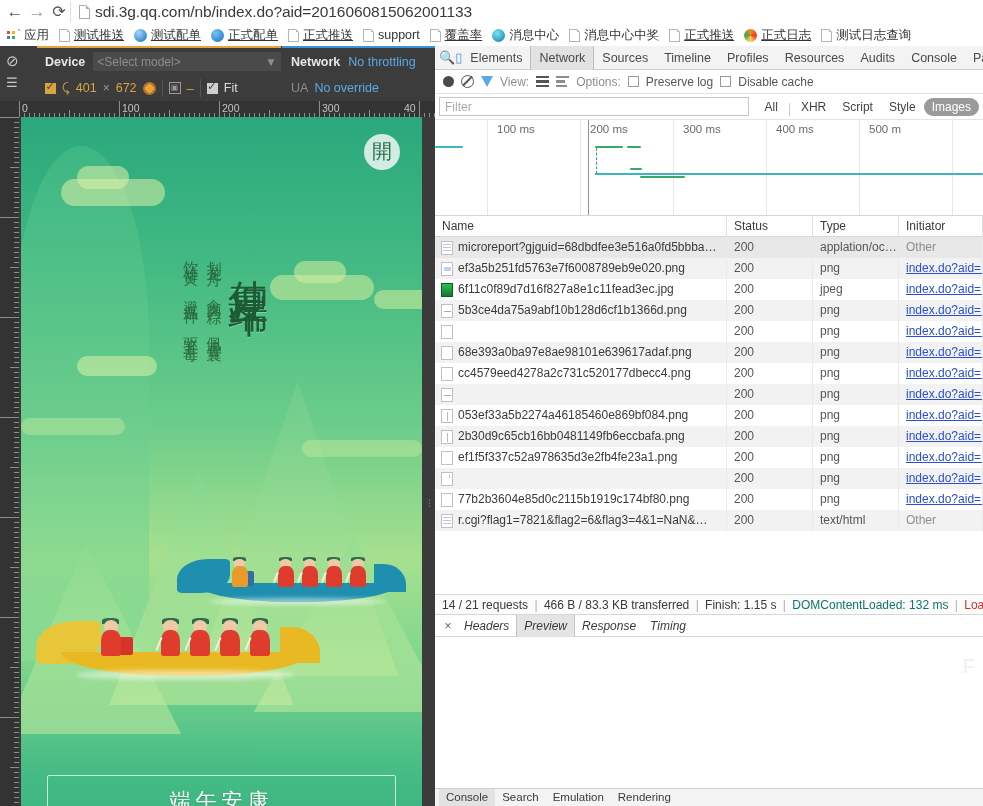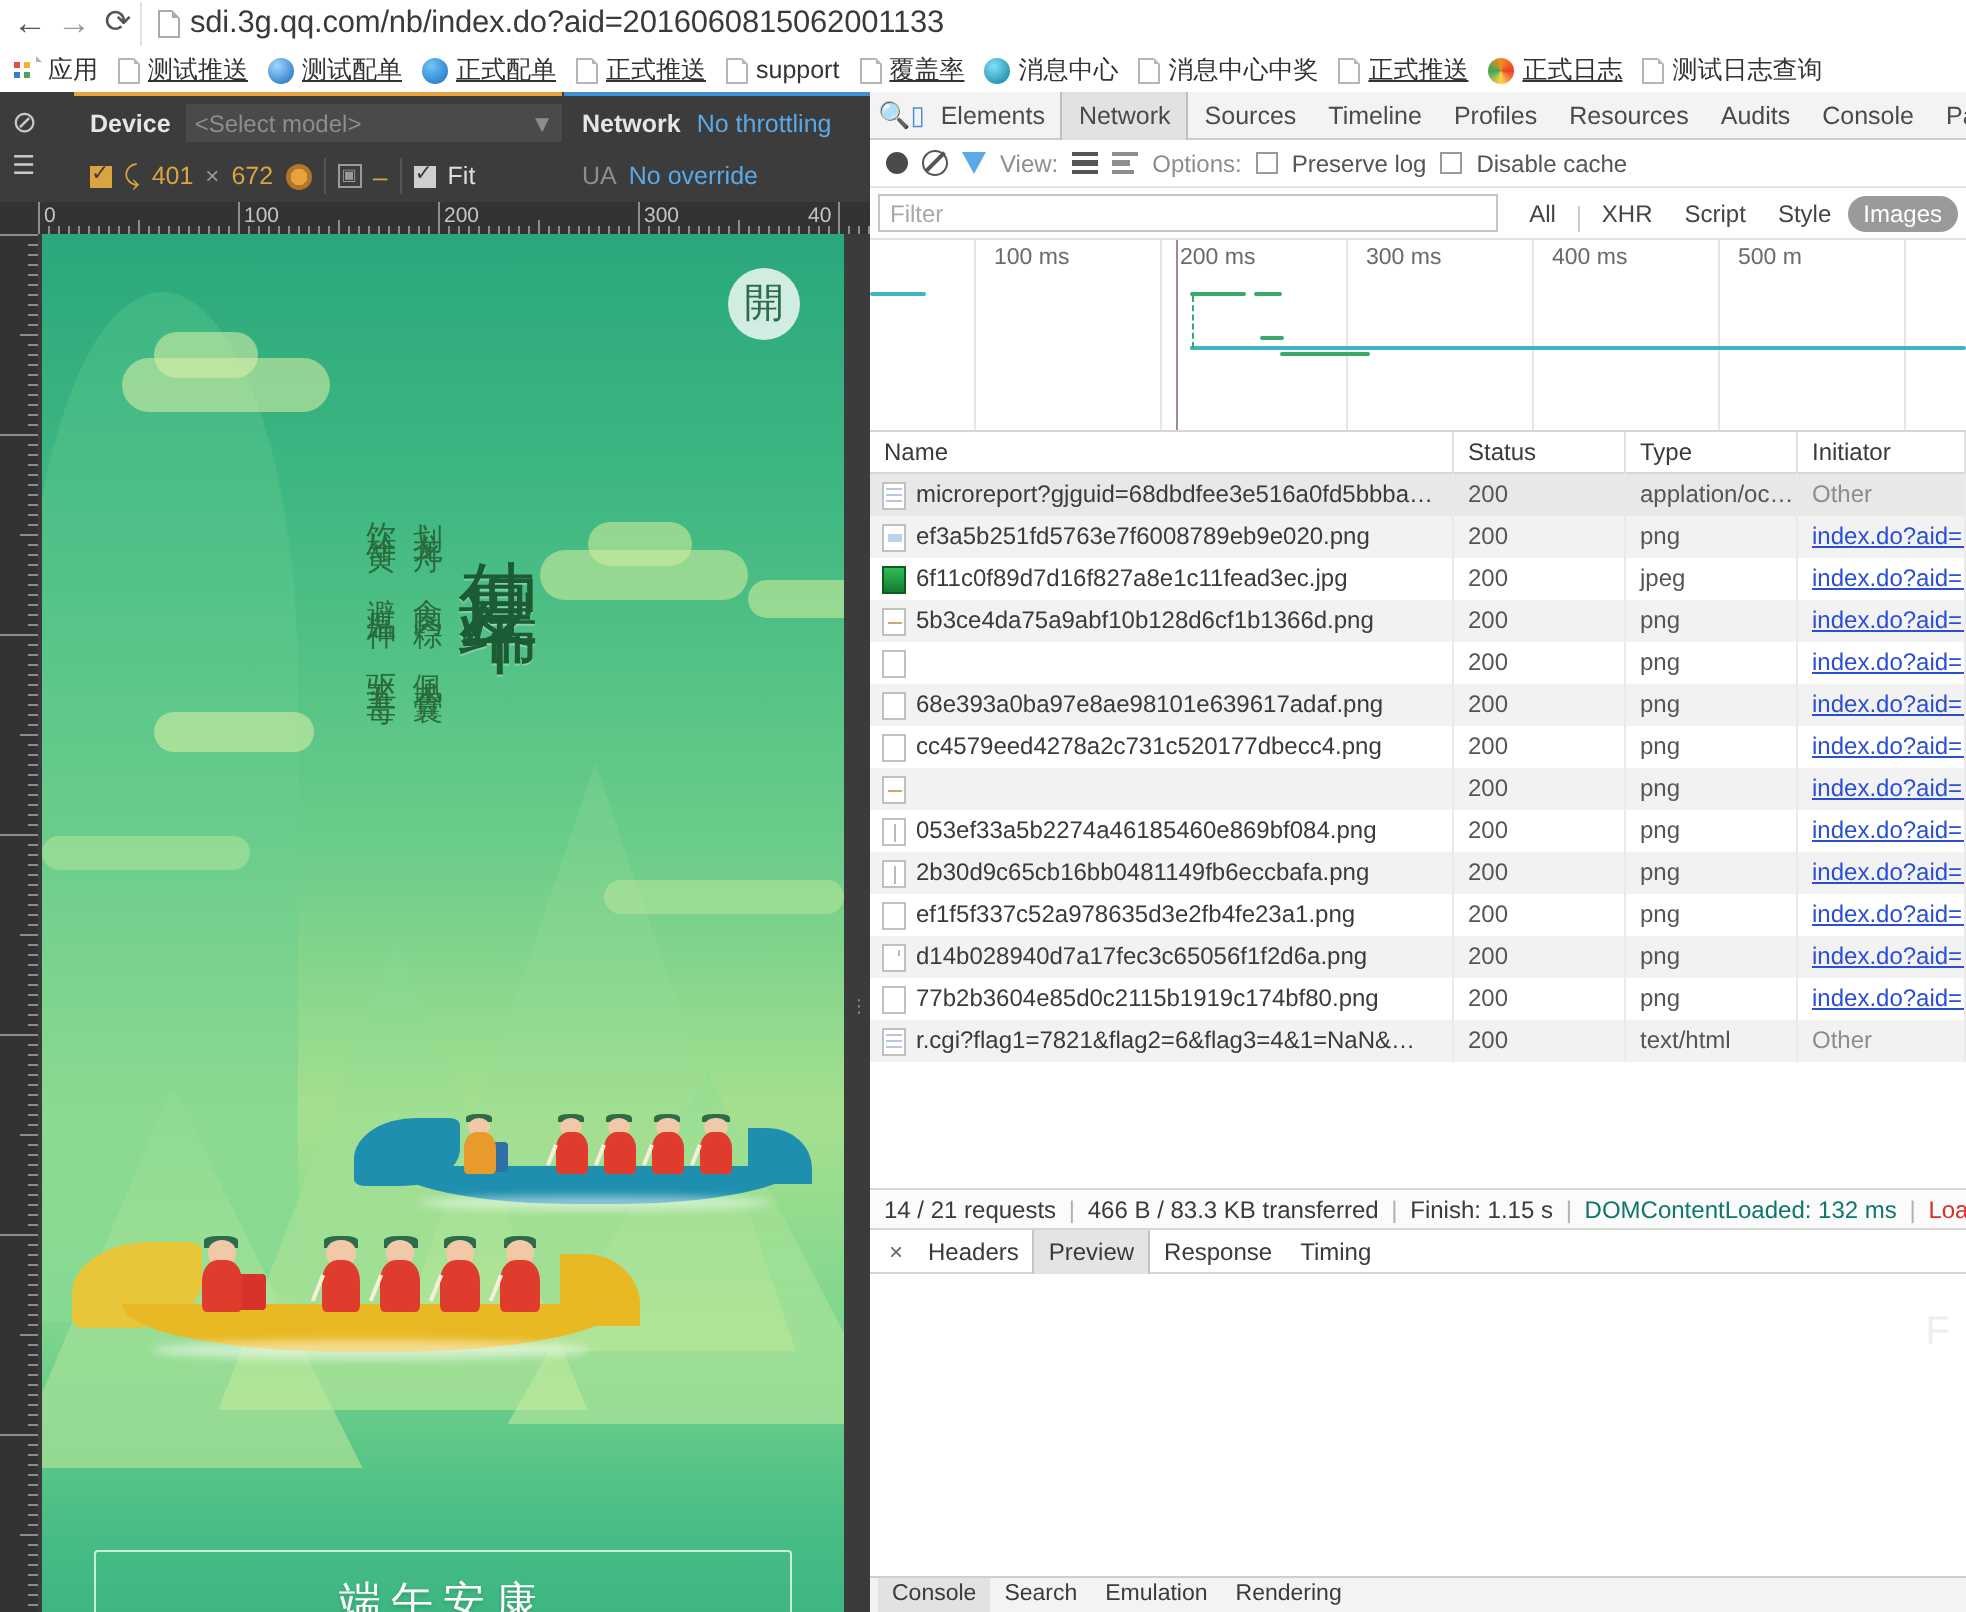--- a/index.html
+++ b/index.html
@@ -242,21 +242,21 @@
 
   .net-summary { height:21px; line-height:21px; font-size:12px; color:#3a3a3a;
                  border-top:1px solid #d6d6d6; border-bottom:1px solid #d6d6d6;
                  padding-left:7px; background:#fbfbfb; white-space:nowrap; overflow:hidden; }
   .net-summary .blue { color:#0f766e; }
   .net-summary .red  { color:#d0342c; }
   .net-summary .sep  { color:#b0b0b0; padding:0 3px; }
 
   .detail-tabs { height:22px; display:flex; align-items:center; gap:0; padding-left:4px;
                  border-bottom:1px solid #d6d6d6; font-size:12px; color:#3a3a3a; background:#fff; }
-  .dtab { padding:0 7px; height:22px; line-height:22px; }
+  .dtab { padding:0 7px; height:22px; line-height:22px;font-style:italic; }
   .dtab.sel { background:#e4e4e4; border-left:1px solid #c4c4c4; border-right:1px solid #c4c4c4; }
   .close-x { width:18px; text-align:center; color:#666; font-size:12px; }
 
   .detail-body { height:128px; background:#fff; position:relative; }
   .watermark { position:absolute; left:0; right:0; top:88px; height:52px;
                display:flex; align-items:center; justify-content:center; gap:10px;
                color:#fff; font-size:30px; letter-spacing:1px;
                -webkit-text-stroke:1px #d8d8d8; font-family:"DejaVu Sans", sans-serif; }
   .wechat-ico { width:44px; height:34px; border-radius:50% 50% 45% 45%;
                 border:1.5px solid #d8d8d8; position:relative; flex:none; }
@@ -903,21 +903,20 @@
           <span class="fico"></span>
           <span>ef1f5f337c52a978635d3e2fb4fe23a1.png</span>
         </div>
         <div class="td status">200</div>
         <div class="td type">png</div>
         <div class="td init"><a href="#">index.do?aid=…</a></div>
       </div>
       <div class="row alt">
         <div class="td name">
           <span class="fico tick"></span>
-          <span>d14b028940d7a17fec3c65056f1f2d6a.png</span>
         </div>
         <div class="td status">200</div>
         <div class="td type">png</div>
         <div class="td init"><a href="#">index.do?aid=…</a></div>
       </div>
       <div class="row">
         <div class="td name">
           <span class="fico"></span>
           <span>77b2b3604e85d0c2115b1919c174bf80.png</span>
         </div>

